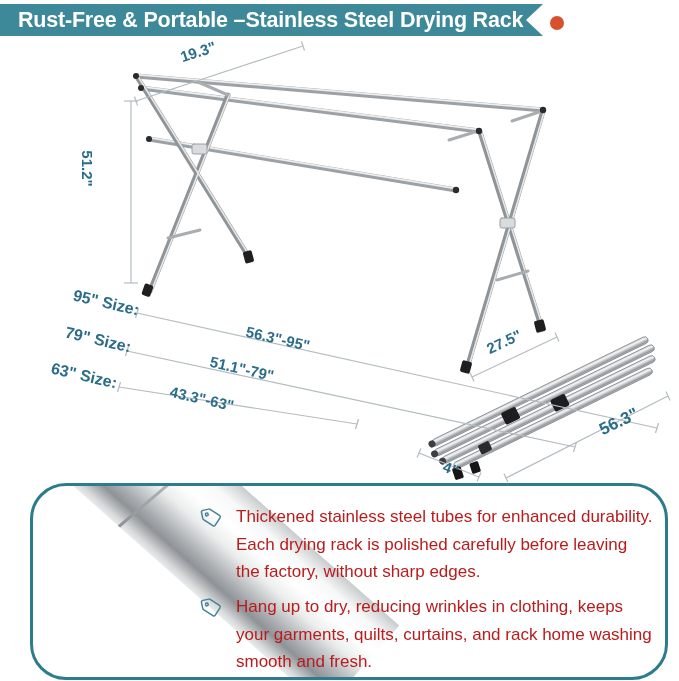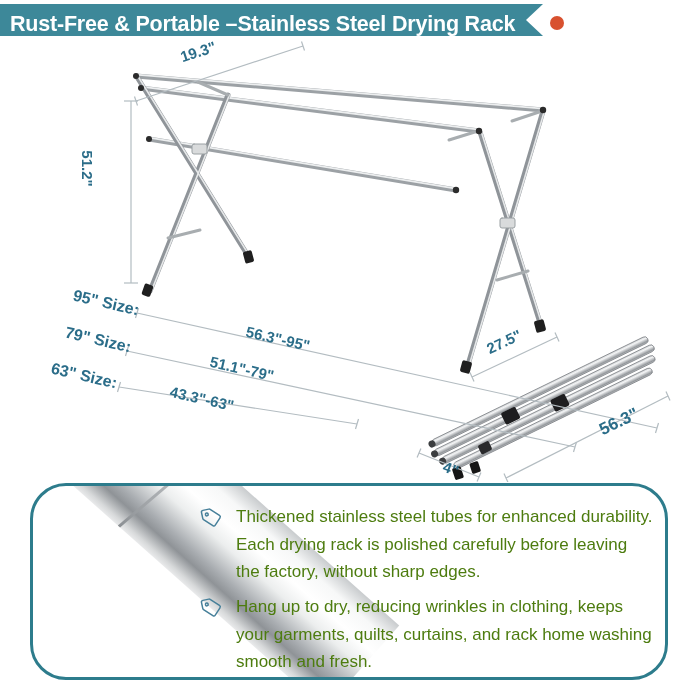--- a/index.html
+++ b/index.html
@@ -3,21 +3,21 @@
 <meta charset="utf-8">
 <style>
   html,body{margin:0;padding:0;background:#ffffff;}
   #stage{position:relative;width:679px;height:681px;background:#ffffff;overflow:hidden;
          font-family:"Liberation Sans", sans-serif;}
 
   
   .banner{position:absolute;left:0;top:4px;width:543px;height:32px;background:#3d8899;
           clip-path:polygon(0 0,100% 0,calc(100% - 17px) 50%,100% 100%,0 100%);
           display:flex;align-items:center;}
-  .banner h1{margin:0;padding:8px 0 0 10px;font-size:21.5px;line-height:32px;font-weight:bold;
+  .banner h1{margin:8px;padding:0 0 0 10px;font-size:21.5px;line-height:32px;font-weight:bold;
              color:#ffffff;letter-spacing:-0.2px;white-space:nowrap;}
   .banner-dot{position:absolute;left:550px;top:16px;width:14px;height:14px;border-radius:50%;
               background:#d8512f;}
 
   
   .dim{position:absolute;color:#2b6d89;font-weight:600;text-align:center;white-space:nowrap;}
   .dim.small{font-size:15px;}
   .dim.med{font-size:16px;}
   .dim.big{font-size:17px;}
   .rot-up{transform:rotate(-18deg);}
@@ -32,21 +32,21 @@
                border:3px solid #2d7c8c;border-radius:36px;overflow:hidden;background:#fff;}
   .tube{position:absolute;left:-38px;top:-14px;width:420px;height:112px;
         transform:rotate(41.6deg);transform-origin:center;
         background:linear-gradient(to bottom,#c9ccce 0%,#f7f8f8 16%,#ffffff 34%,
                    #eceeee 50%,#a9adb1 72%,#8f9397 82%,#d7d9da 95%,#e9eaeb 100%);}
   .tube-seam{position:absolute;left:36%;top:0;width:3px;height:100%;
              background:linear-gradient(to bottom,#cfd2d4,#8c9094);transform:skewX(-8deg);}
   .feature-row{position:absolute;left:168px;display:flex;align-items:flex-start;gap:14px;width:452px;}
   .feature-row.one{top:17px;}
   .feature-row.two{top:107px;}
-  .feature-row p{margin:0;font-size:17px;line-height:1.62;color:#4d7c0f;}
+  .feature-row p{margin:0;font-size:17px;line-height:1.62;color:#b91c1c;}
   .tag-wrap{flex:0 0 auto;margin-top:4px;}
 </style>
 </head>
 <body>
 
 <div id="stage">
 
   <div class="banner">
     <h1>Rust-Free &amp; Portable –Stainless Steel Drying Rack</h1>
   </div>

